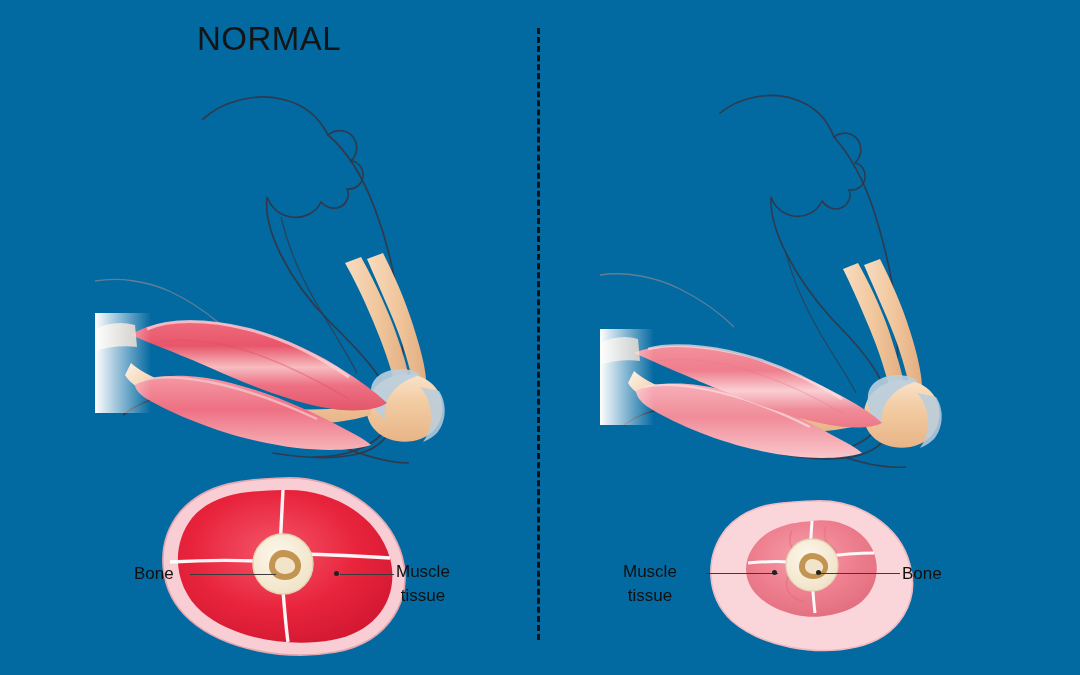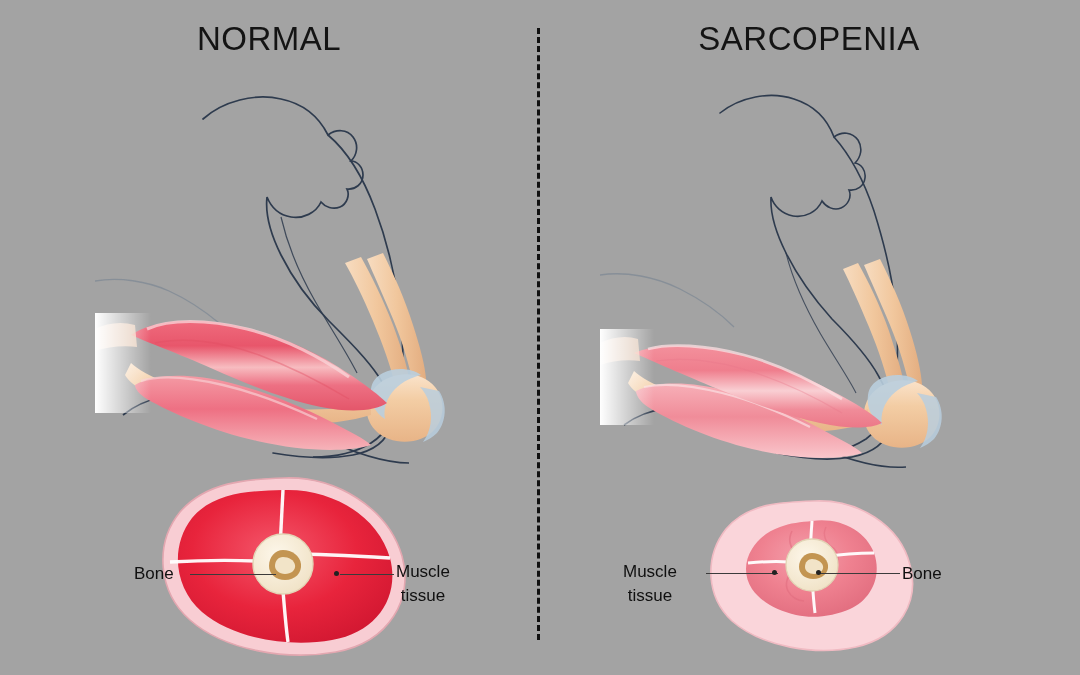--- a/index.html
+++ b/index.html
@@ -4,21 +4,21 @@
 <style>
   html, body {
     margin: 0;
     padding: 0;
     background: #ffffff;
   }
   #canvas {
     position: relative;
     width: 1080px;
     height: 675px;
-    background: #a3a3a3;
+    background: #0369a1;
     overflow: hidden;
     font-family: "Liberation Sans", sans-serif;
   }
   .panel-title {
     position: absolute;
     top: 20px;
     font-size: 33px;
     letter-spacing: 0.5px;
     color: #141414;
     text-align: center;
@@ -90,21 +90,20 @@
   #dot-muscle-right { left: 772px; top: 570px; }
   #dot-bone-right   { left: 816px; top: 570px; }
 </style>
 </head>
 <body>
 
 <div id="canvas">
 
   <div class="panel-title" id="title-normal">NORMAL</div>
 
-  <div class="panel-title" id="title-sarcopenia">SARCOPENIA</div>
 
   <div class="divider"></div>
 
   <svg class="artwork" id="art-normal" viewBox="0 0 420 420">
     <defs>
       <linearGradient id="mscN" x1="0" y1="0" x2="0" y2="1">
         <stop offset="0%" stop-color="#ef6b7d"></stop>
         <stop offset="28%" stop-color="#e8566b"></stop>
         <stop offset="52%" stop-color="#f7bcc0"></stop>
         <stop offset="72%" stop-color="#ed7083"></stop>

